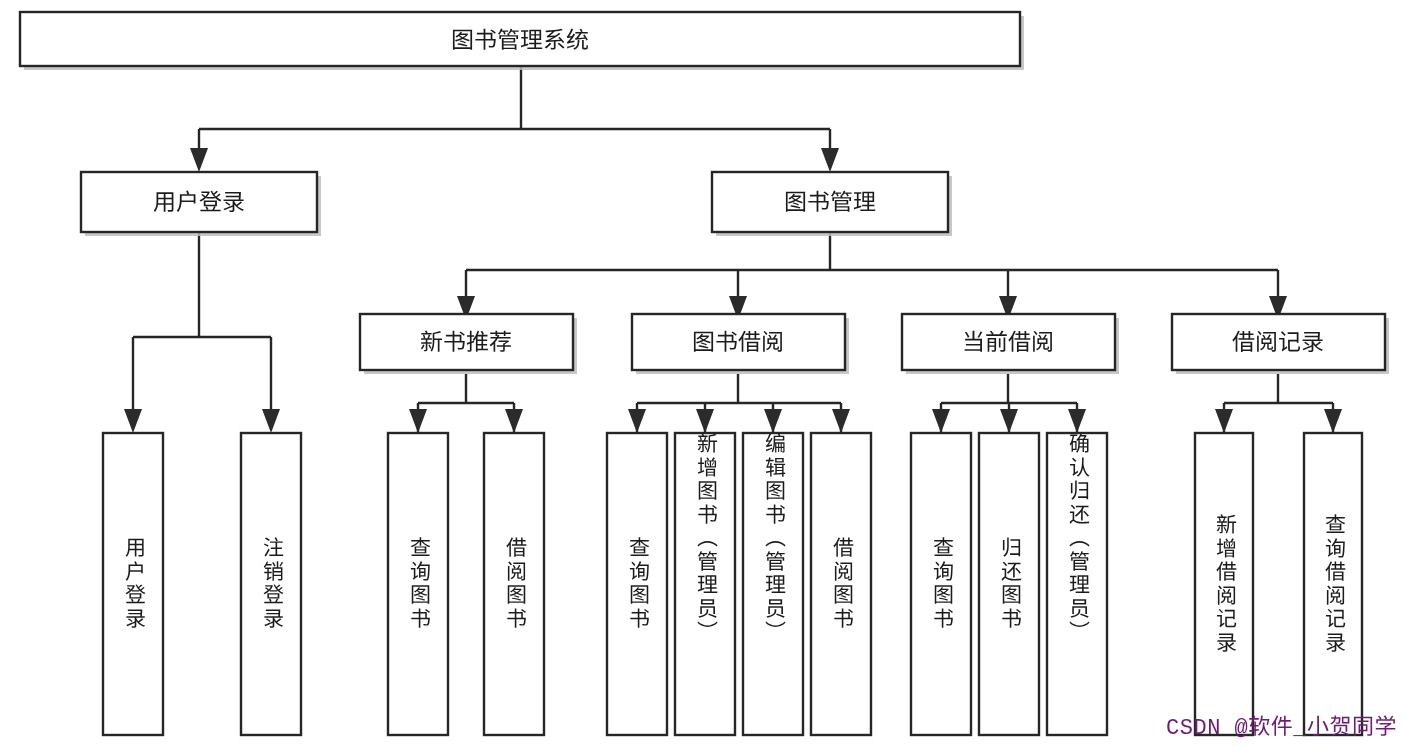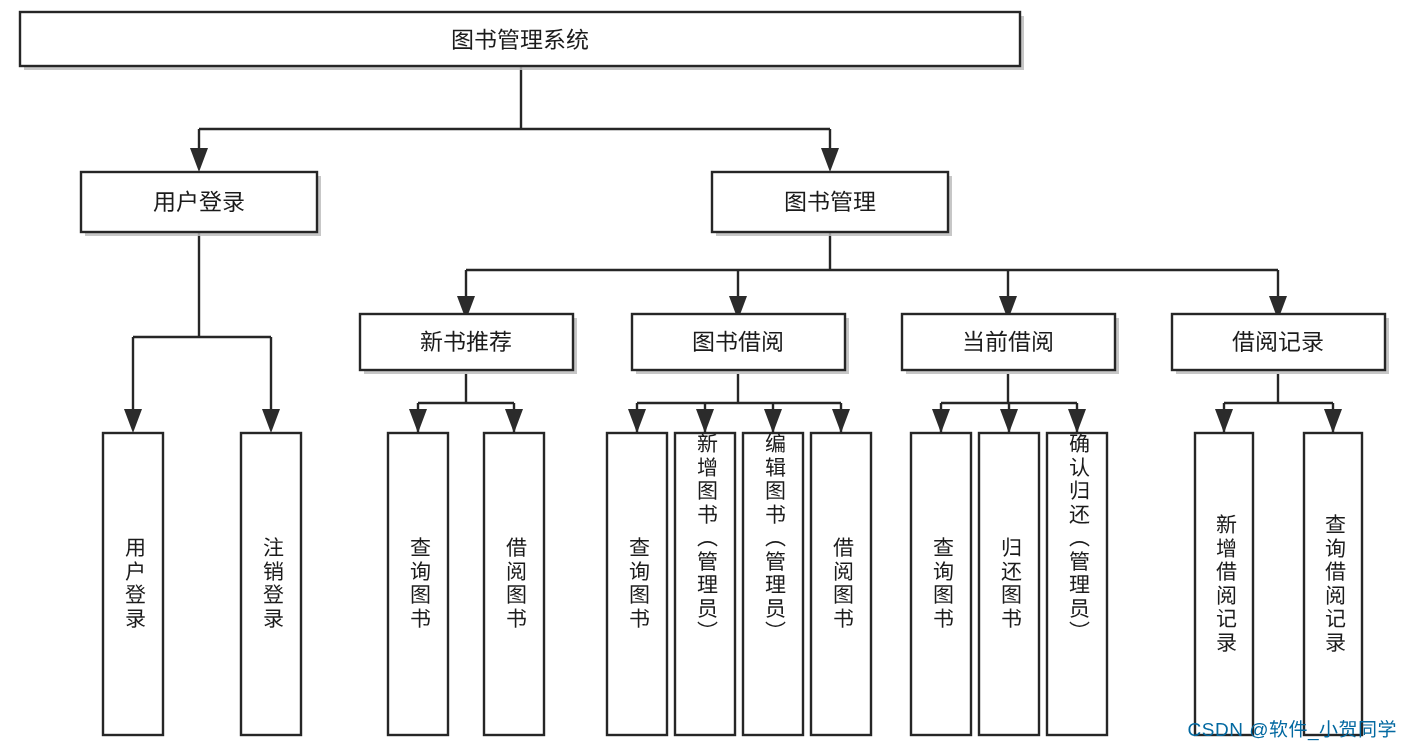--- a/index.html
+++ b/index.html
@@ -71,23 +71,23 @@
     line-height: 1.18;
     letter-spacing: 2.5px;
     color: #1b1b1b;
     white-space: nowrap;
     text-align: center;
   }
   .watermark {
     position: absolute;
     right: 8px;
     bottom: 6px;
-    font-family: Liberation Sans, sans-serif;
-    font-size: 19px;
-    color: #0369a1;
+    font-family: Liberation Mono, monospace;
+    font-size: 22px;
+    color: #701a75;
     letter-spacing: 0.5px;
     white-space: nowrap;
     user-select: none;
   }
 </style>
 </head>
 <body>
 
 <div id="diagram-root">
 

